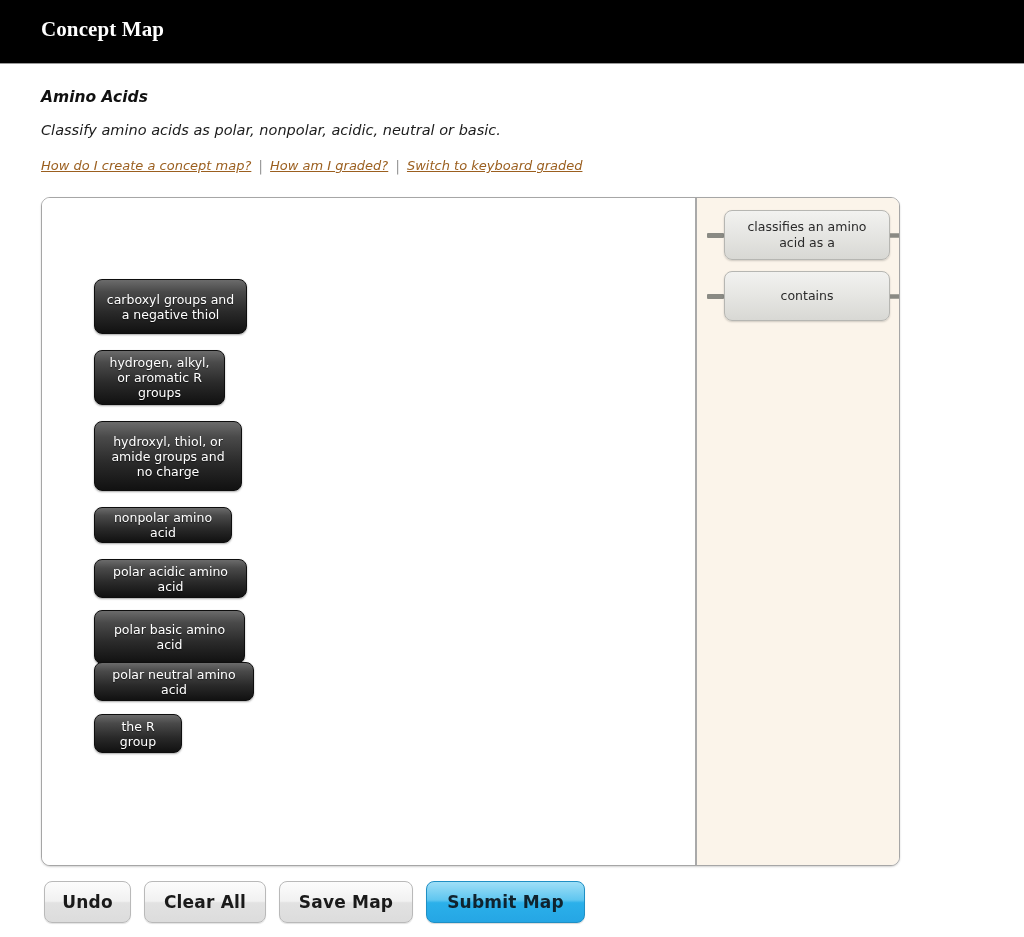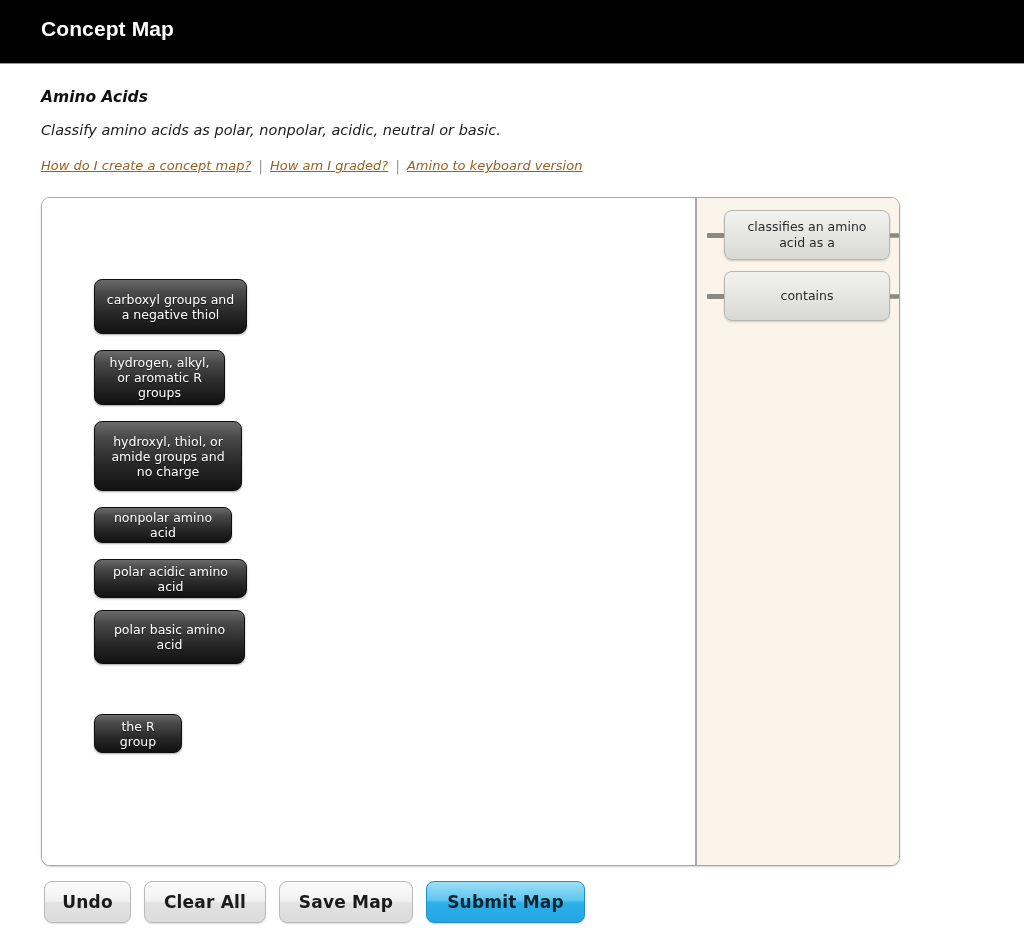--- a/index.html
+++ b/index.html
@@ -28,21 +28,21 @@
     box-sizing: border-box;
   }
   #app-header .title {
     position: absolute;
     left: 41px;
     top: 17px;
     color: #ffffff;
     font-size: 21px;
     font-weight: bold;
     letter-spacing: 0.1px;
-    font-family: Liberation Sans, sans-serif;
+    font-family: Liberation Serif, serif;
   }
 
   
   #intro {
     position: absolute;
     left: 41px;
     top: 88px;
     width: 900px;
     font-style: italic;
   }
@@ -217,21 +217,21 @@
 <body>
 
 <div id="app-header">
   <div class="title">Concept Map</div>
 </div>
 
 <div id="intro">
   <h1 class="page-title">Amino Acids</h1>
   <p class="page-desc">Classify amino acids as polar, nonpolar, acidic, neutral or basic.</p>
   <div class="links">
-    <a href="#">How do I create a concept map?</a><span class="sep">|</span><a href="#">How am I graded?</a><span class="sep">|</span><a href="#">Amino to keyboard version</a>
+    <a href="#">How do I create a concept map?</a><span class="sep">|</span><a href="#">How am I graded?</a><span class="sep">|</span><a href="#">Switch to keyboard graded</a>
   </div>
 </div>
 
 <div id="map-frame">
 
   <div id="canvas-area">
 
       <div class="concept-node" style="left: 52px; top: 81px; width: 153px; height: 55px;">
         <span>carboxyl groups and a negative thiol</span>
       </div>
@@ -242,20 +242,23 @@
         <span>hydroxyl, thiol, or amide groups and no charge</span>
       </div>
       <div class="concept-node" style="left: 52px; top: 309px; width: 138px; height: 36px;">
         <span>nonpolar amino acid</span>
       </div>
       <div class="concept-node" style="left: 52px; top: 361px; width: 153px; height: 39px;">
         <span>polar acidic amino acid</span>
       </div>
       <div class="concept-node" style="left: 52px; top: 412px; width: 151px; height: 54px;">
         <span>polar basic amino acid</span>
+      </div>
+      <div class="concept-node" style="left: 52px; top: 464px; width: 160px; height: 39px;">
+        <span>polar neutral amino acid</span>
       </div>
       <div class="concept-node" style="left: 52px; top: 516px; width: 88px; height: 39px;">
         <span>the R group</span>
       </div>
     </div>
 
   <div id="link-panel">
 
   <div class="link-item" style="left: 10px; top: 12px; width: 205px;">
         <div class="stub"></div>

